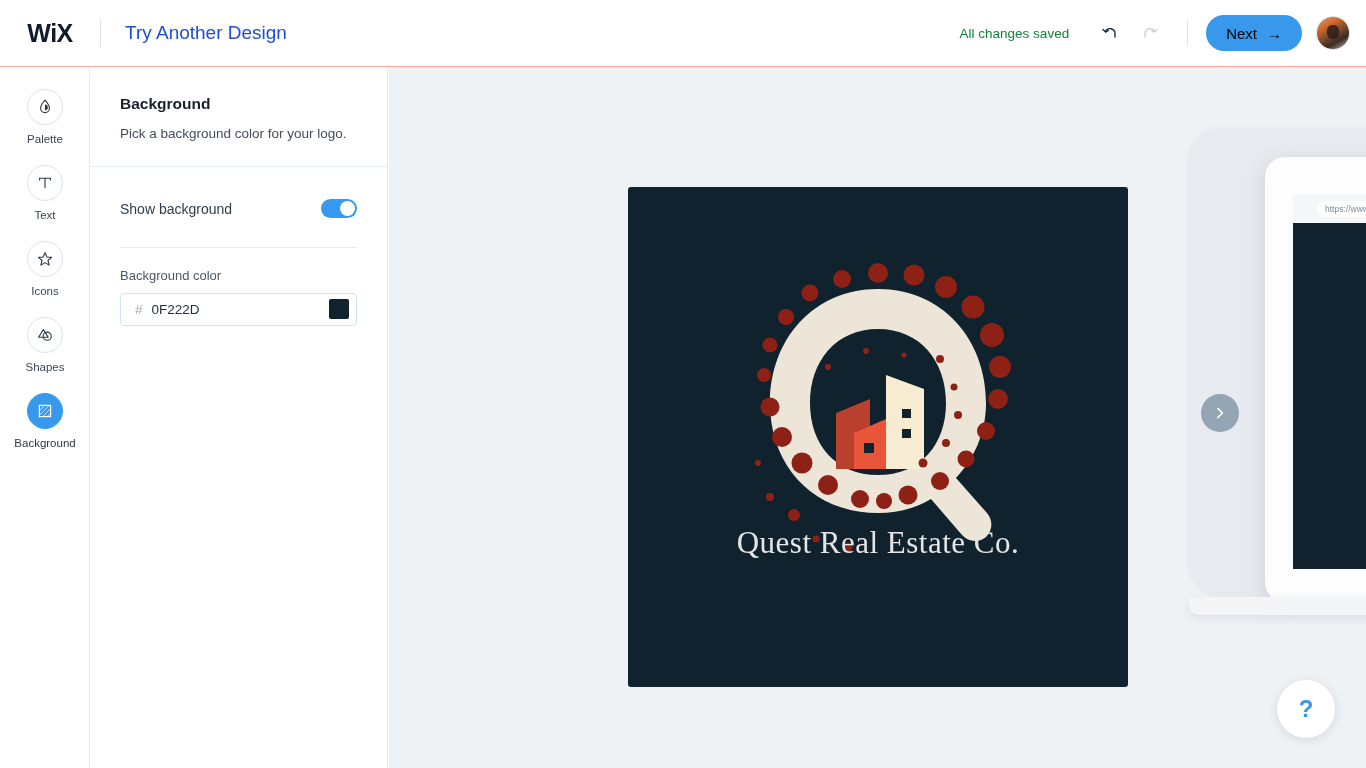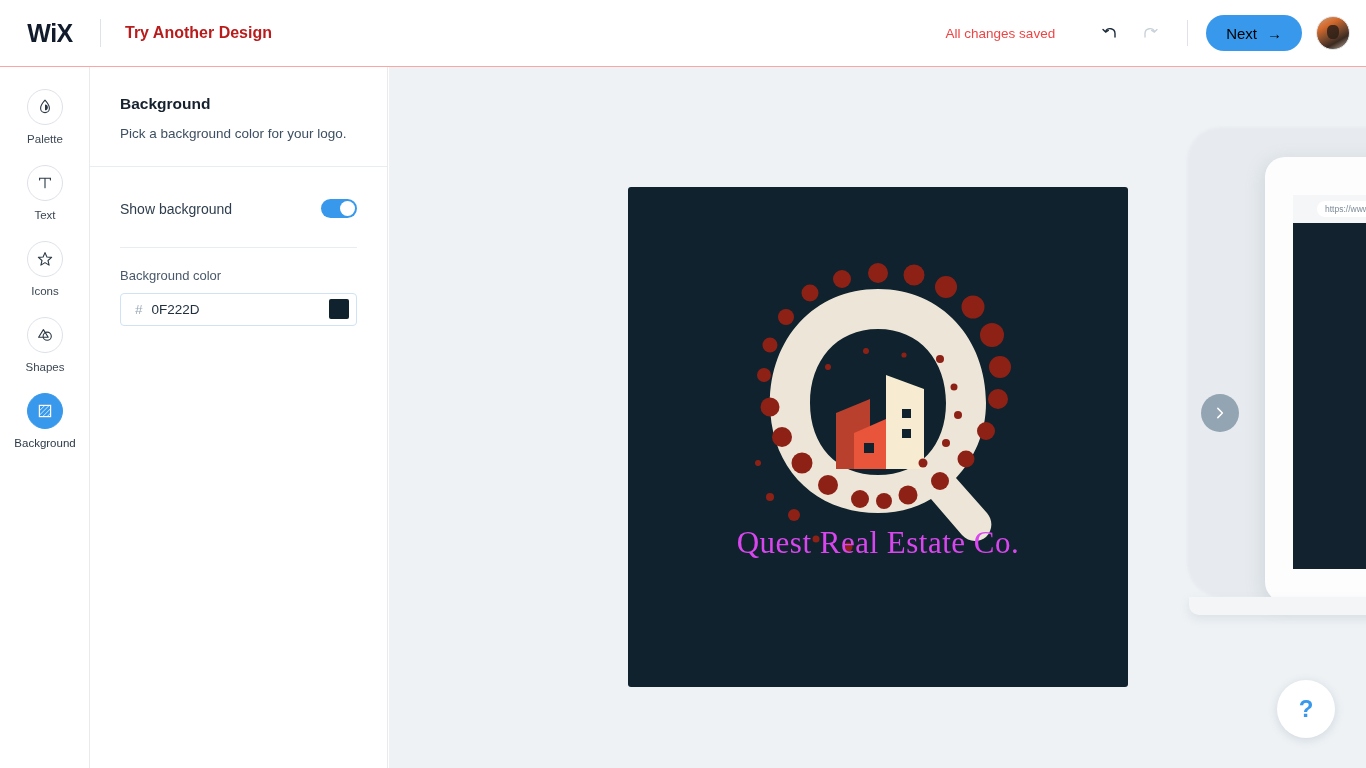--- a/index.html
+++ b/index.html
@@ -24,28 +24,28 @@
     margin-left: 24px; width: 52px; height: 26px;
     display: flex; align-items: center; justify-content: center;
     font-size: 25px; font-weight: bold; color: #111b2b;
     letter-spacing: -0.5px;
   }
   .topbar-divider {
     width: 1px; height: 28px; background: #dfe3e8;
     margin-left: 24px; margin-right: 24px;
   }
   .design-title {
-    font-size: 16px; color: #b91c1c; font-weight: 700;
+    font-size: 19px; color: #1d4ed8; font-weight: 400;
   }
   .topbar-right {
     margin-left: auto; display: flex; align-items: center;
     margin-right: 16px;
   }
   .saved-text {
-    font-size: 13.5px; color: #ef4444; margin-right: 38px;
+    font-size: 13.5px; color: #15803d; margin-right: 24px;
   }
   .icon-btn {
     width: 34px; height: 34px; display: flex;
     align-items: center; justify-content: center;
     cursor: pointer; margin-right: 6px;
   }
   .vsep { width: 1px; height: 26px; background: #dfe3e8; margin: 0 18px 0 14px; }
   .next-btn {
     background: #3899ec; color: #000000; border: none;
     height: 36px; padding: 0 20px; border-radius: 18px;
@@ -154,21 +154,21 @@
   }
   .logo-mark {
     position: absolute; left: 50%; top: 44%;
     transform: translate(-50%,-50%);
     width: 320px; height: 320px;
   }
   .logo-name {
     position: absolute; left: 0; right: 0; top: 338px;
     text-align: center;
     font-family: "Liberation Serif", serif;
-    font-size: 31px; color: #d946ef; letter-spacing: .5px;
+    font-size: 31px; color: #e5e5e5; letter-spacing: .5px;
   }
 
   
   .device-shadow {
     position: absolute; left: 798px; top: 60px;
     width: 230px; height: 470px;
     background: #e7ebef; border-radius: 34px;
     filter: blur(1px);
   }
   .device {

